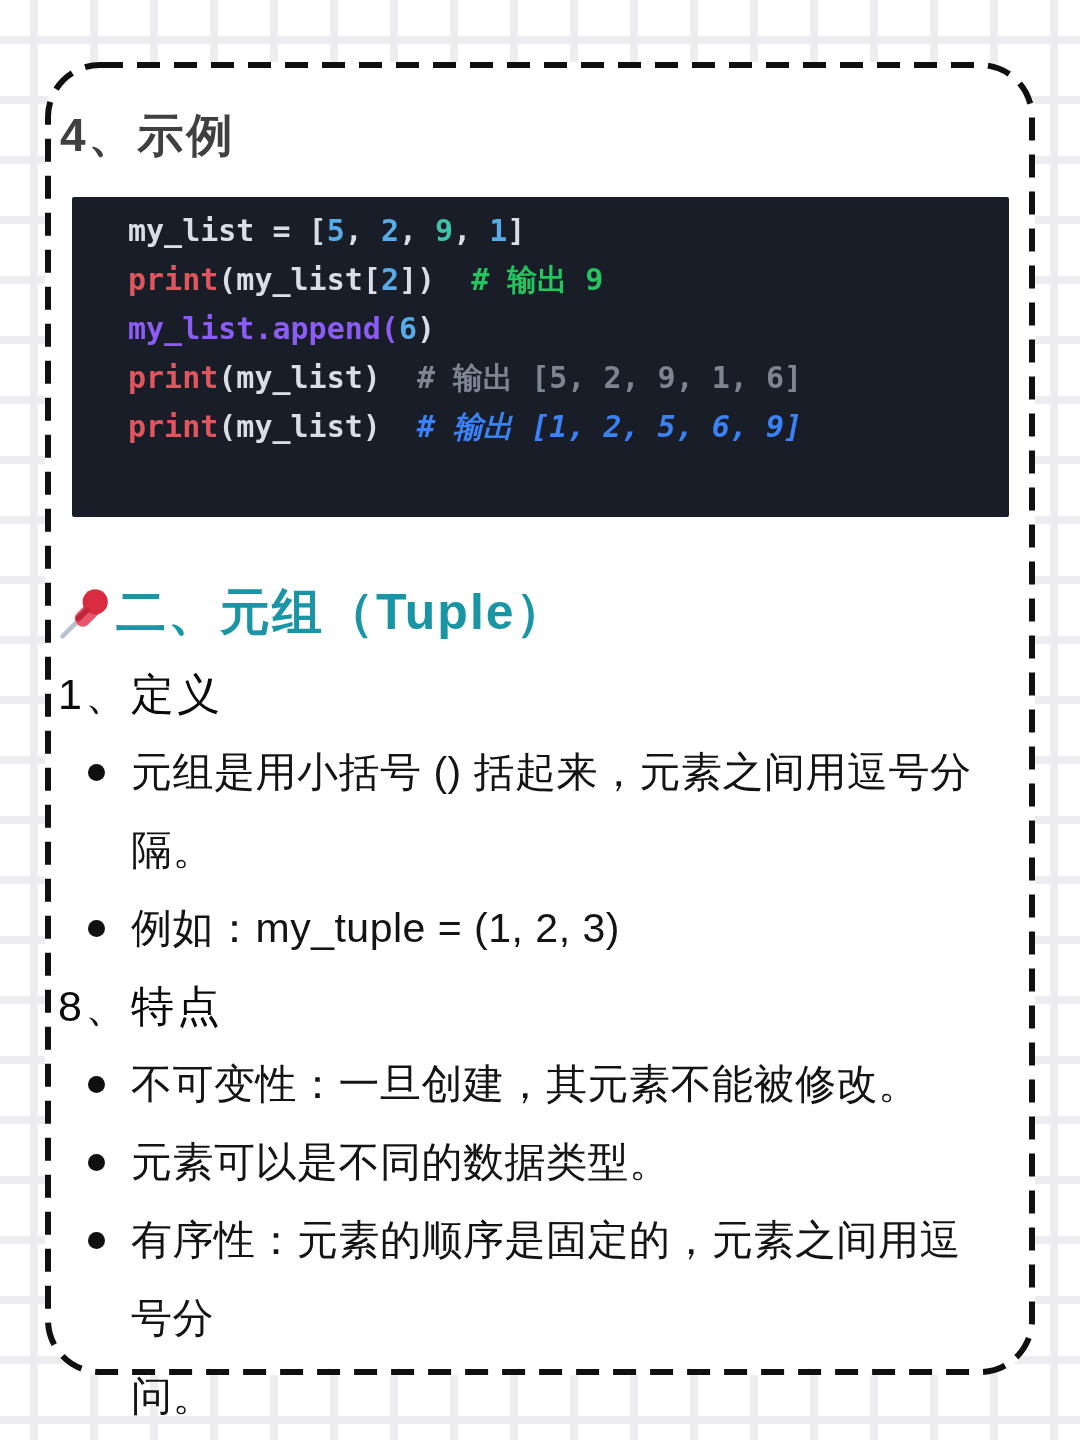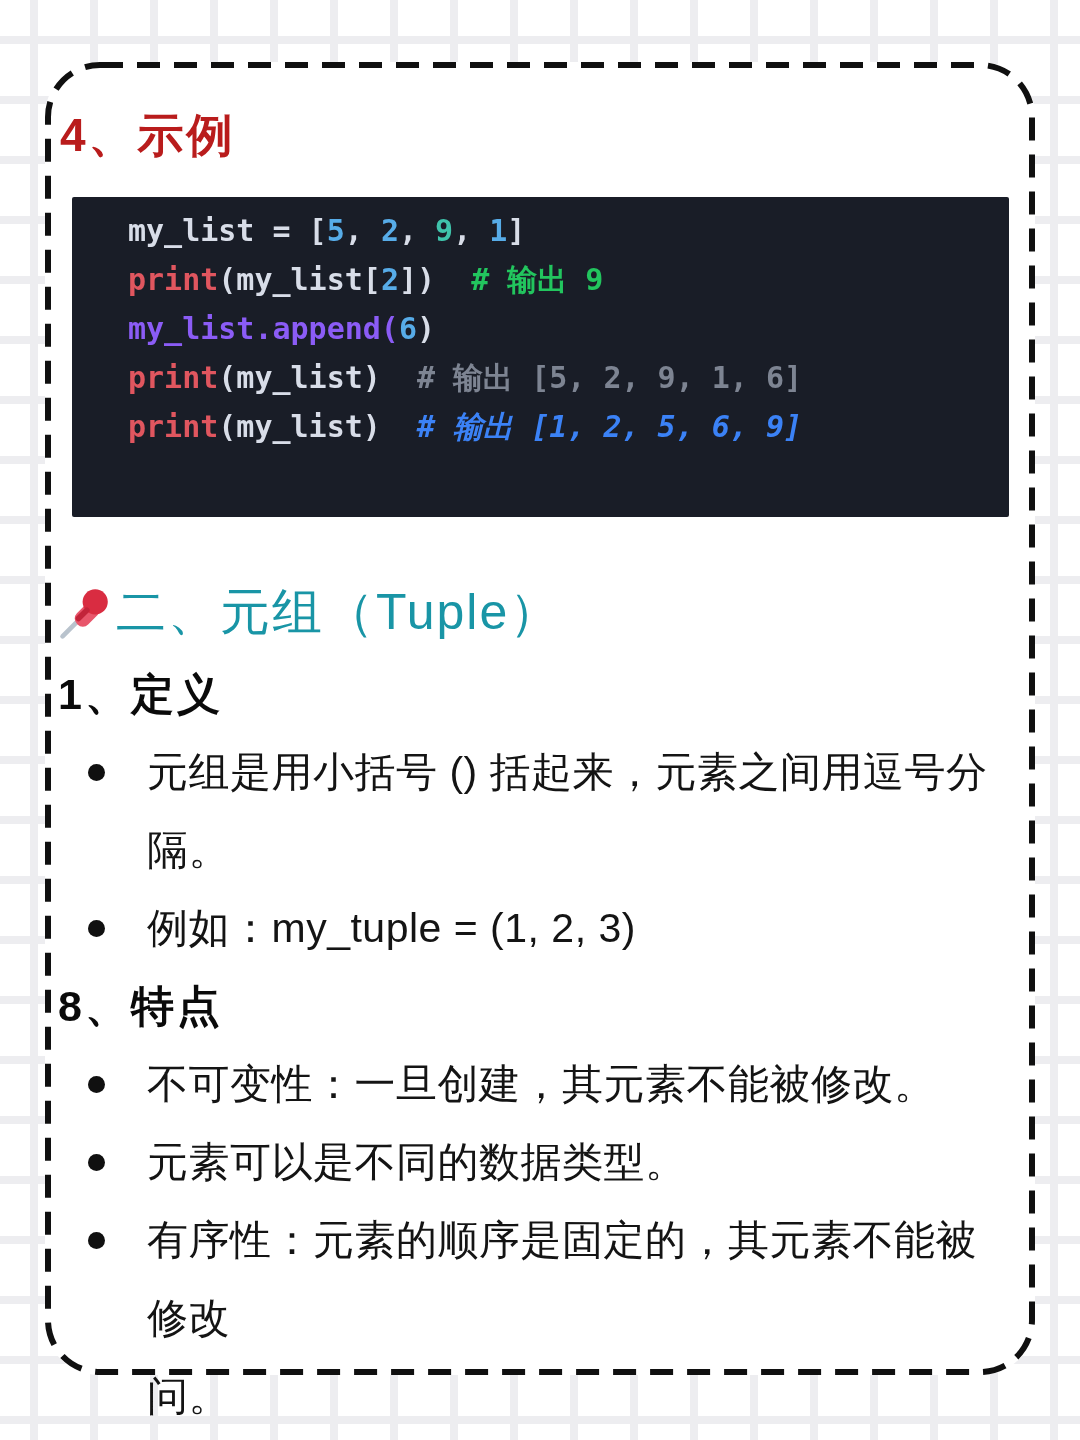--- a/index.html
+++ b/index.html
@@ -16,49 +16,49 @@
   }
   .card{
     position:absolute;left:45px;top:62px;width:990px;height:1313px;
     background:#ffffff;border-radius:54px;
   }
   .card-border{position:absolute;left:0;top:0;width:990px;height:1313px;pointer-events:none;}
   .card-inner{position:absolute;left:5px;top:5px;width:980px;height:1303px;}
 
   .example-title{
     position:absolute;left:10px;top:38px;
-    font-size:46px;font-weight:900;letter-spacing:3px;color:#b91c1c;
+    font-size:46px;font-weight:900;letter-spacing:3px;color:#404040;
   }
 
   .code-block{
     position:absolute;left:22px;top:130px;width:937px;height:320px;
     box-sizing:border-box;padding:9px 0 0 56px;
     border-radius:2px;
   }
   .code-line{
     font-family:"DejaVu Sans Mono","Liberation Mono",monospace;
     font-weight:700;font-size:30px;line-height:49px;white-space:pre;
   }
 
   .tuple-heading-row{
     position:absolute;left:6px;top:512px;display:flex;align-items:center;
   }
   .pin-icon{width:56px;height:56px;flex:none;margin-right:4px;}
-  .tuple-heading{font-size:50px;font-weight:400;letter-spacing:2px;}
+  .tuple-heading{font-size:50px;font-weight:700;letter-spacing:2px;}
 
   .content-list{position:absolute;left:8px;top:588px;width:960px;}
   .content-line{line-height:78px;}
-  .content-heading{font-size:43px;font-weight:700;letter-spacing:3px;color:#0a0a0a;}
+  .content-heading{font-size:43px;font-weight:400;letter-spacing:3px;color:#0a0a0a;}
   .bullet-item{display:flex;padding-left:30px;}
   .bullet-dot{
     flex:none;width:17px;height:17px;border-radius:50%;
     background:#101010;margin-top:31px;
   }
   .bullet-text{
-    margin-left:42px;width:870px;font-size:41px;color:#141414;
+    margin-left:26px;width:870px;font-size:41px;color:#141414;
     white-space:pre-line;letter-spacing:0.5px;
   }
 </style>
 </head>
 <body>
 
 <div class="card">
   <svg class="card-border" viewBox="0 0 990 1313" xmlns="http://www.w3.org/2000/svg">
     <rect x="3" y="3" width="984" height="1307" rx="52" ry="52" fill="none" stroke="#101010" stroke-width="6" stroke-dasharray="23 14"></rect>
   </svg>
@@ -100,19 +100,19 @@
         <div class="content-line bullet-item">
           <div class="bullet-dot"></div>
           <div class="bullet-text content-line">不可变性：一旦创建，其元素不能被修改。</div>
         </div>
         <div class="content-line bullet-item">
           <div class="bullet-dot"></div>
           <div class="bullet-text content-line">元素可以是不同的数据类型。</div>
         </div>
         <div class="content-line bullet-item">
           <div class="bullet-dot"></div>
-          <div class="bullet-text content-line">有序性：元素的顺序是固定的，其元素不能被修改
+          <div class="bullet-text content-line">有序性：元素的顺序是固定的，元素之间用逗号分
 问。</div>
         </div>
       </div>
 
   </div>
 </div>
 
 </body></html>

